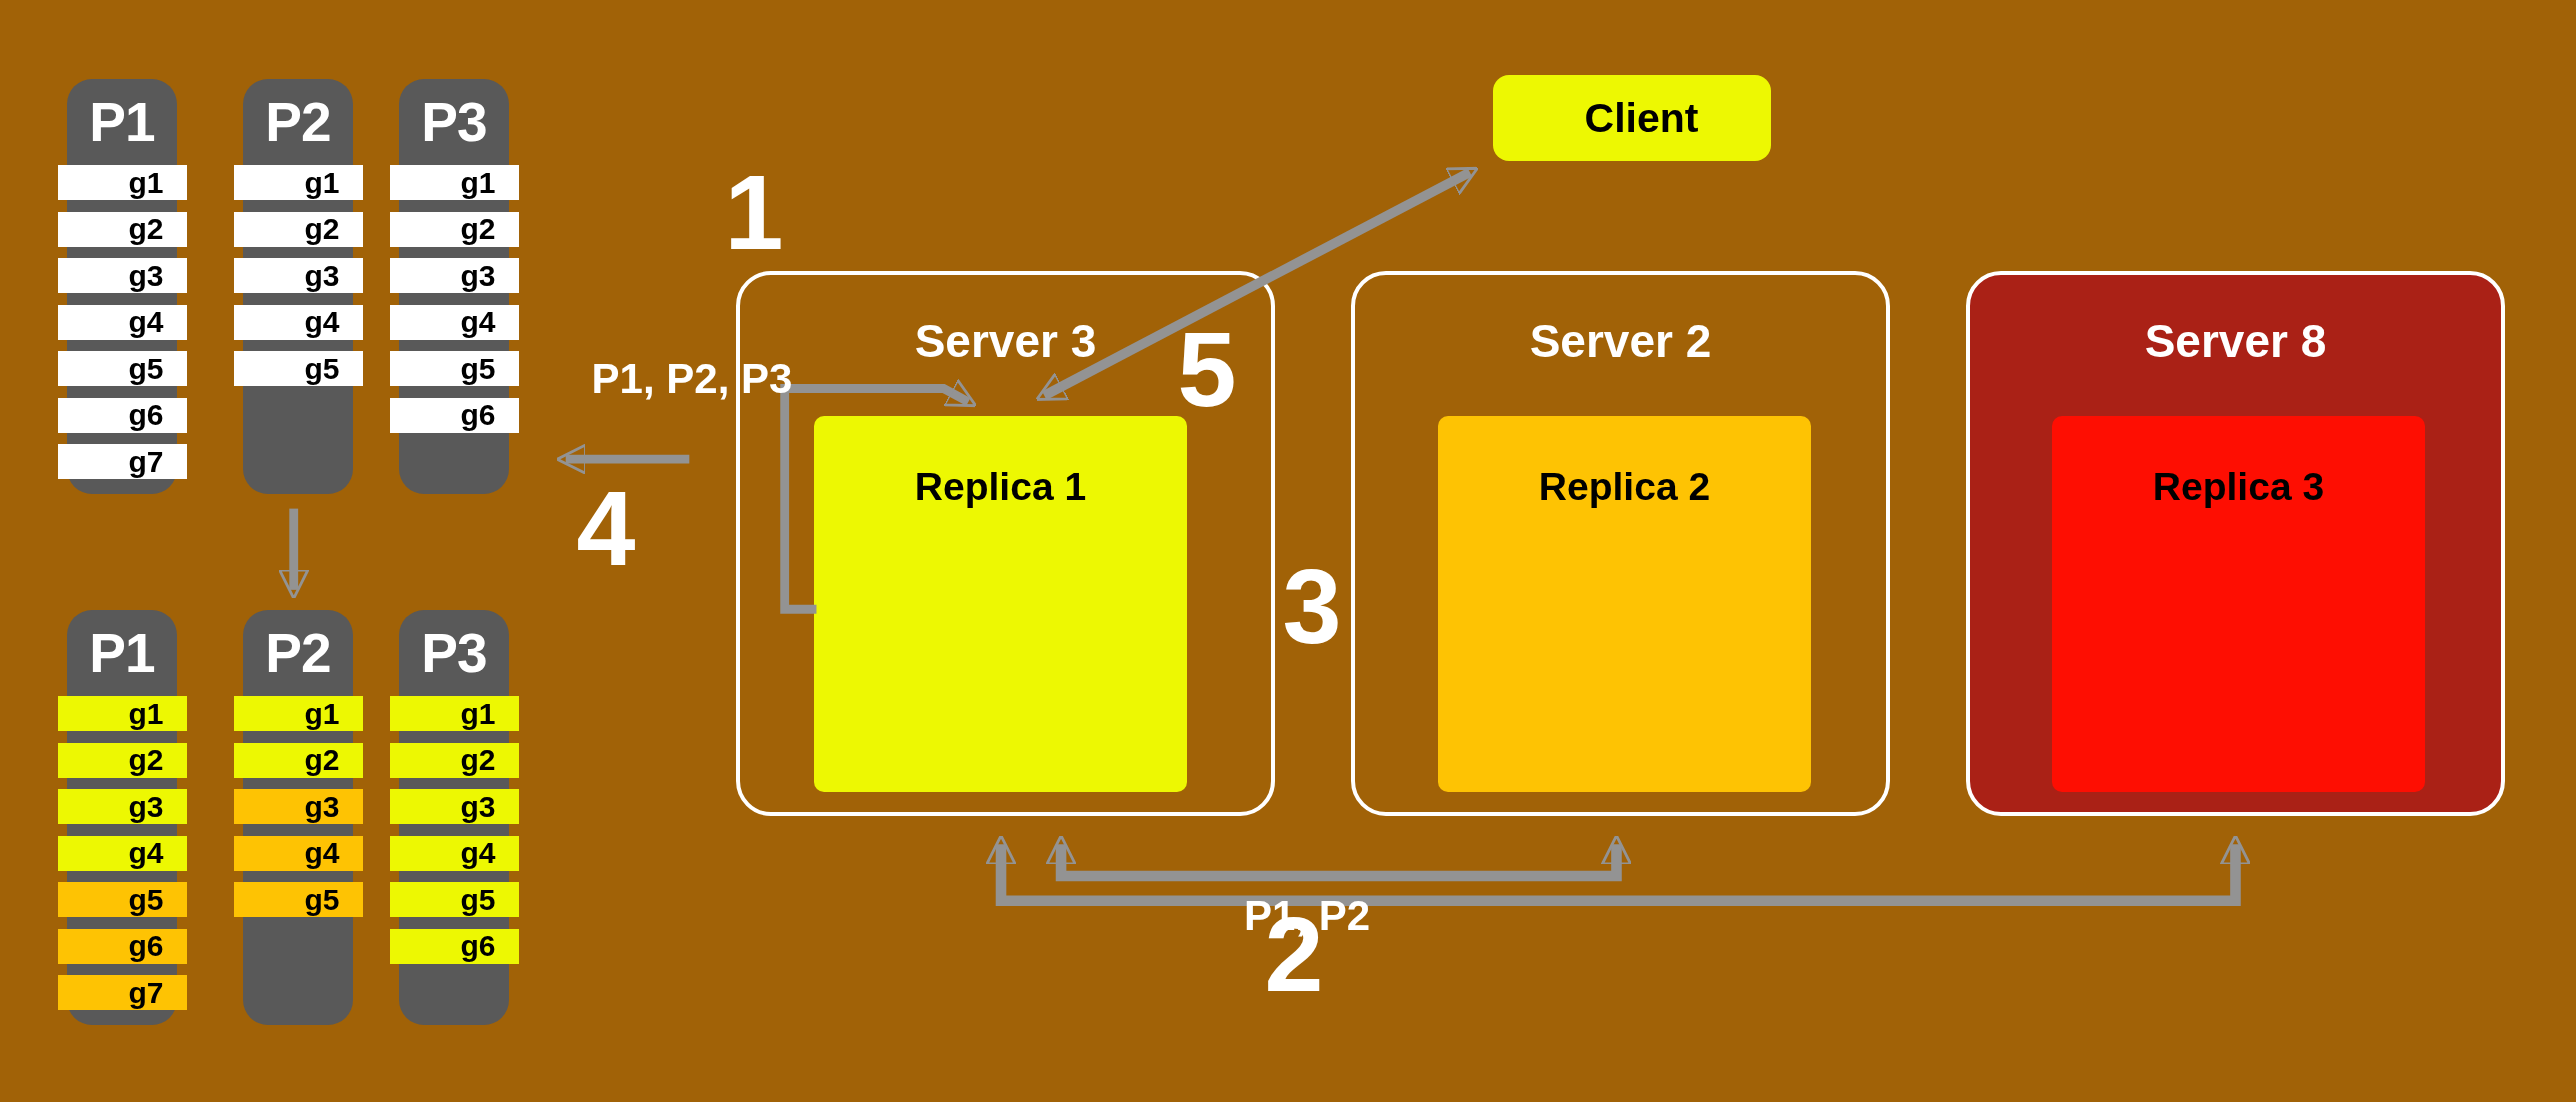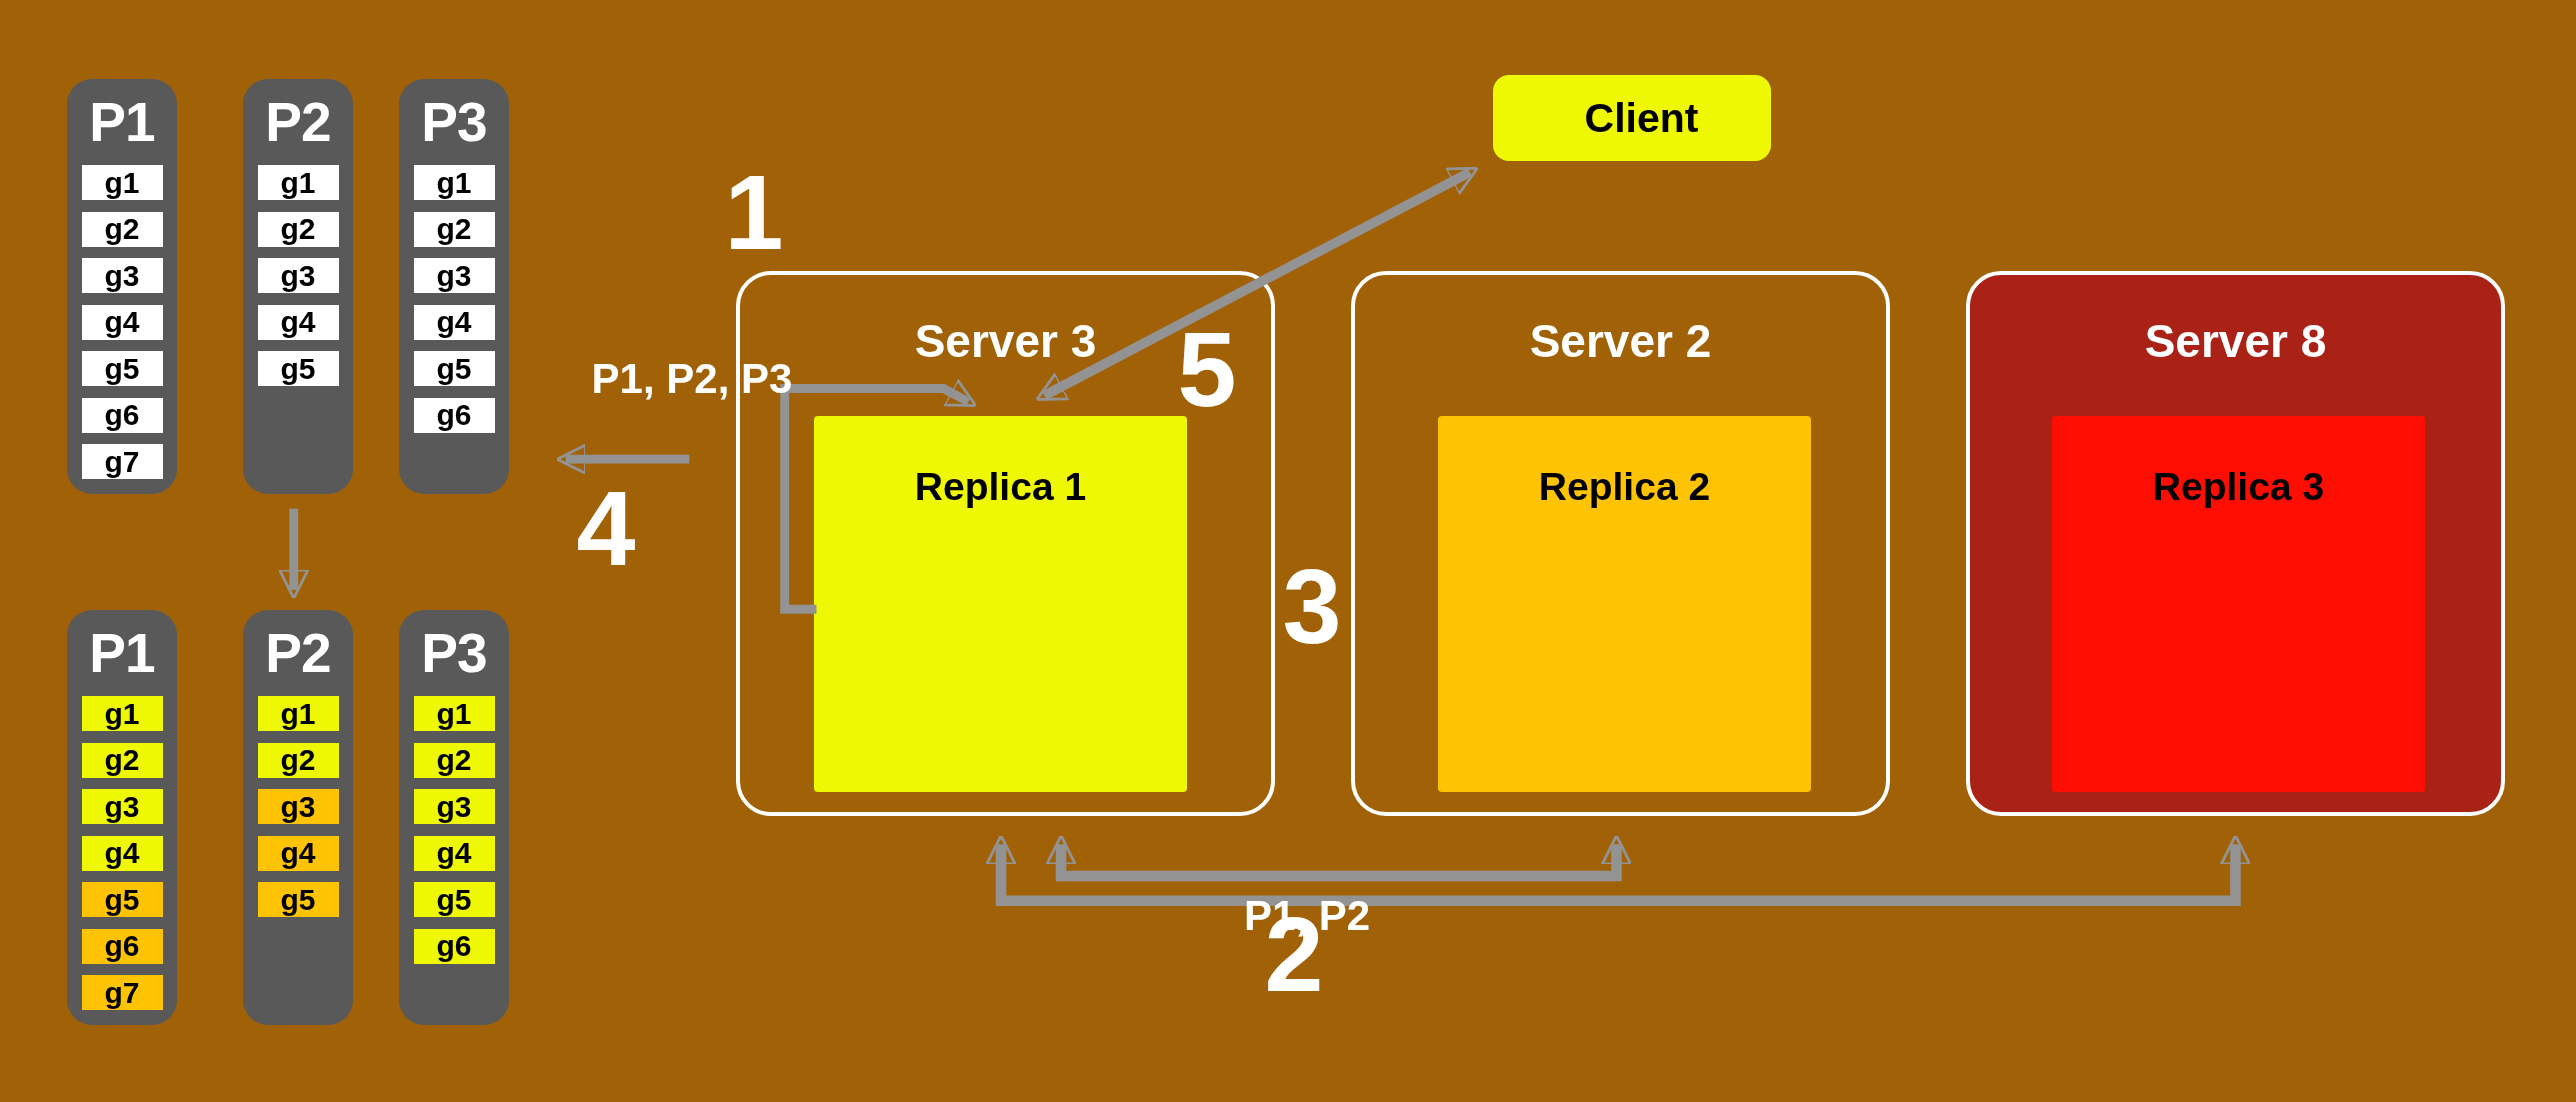--- a/index.html
+++ b/index.html
@@ -6,30 +6,30 @@
   #stage{
     position:relative;width:2576px;height:1102px;background:#a16207;
     font-family:"Liberation Sans",sans-serif;overflow:hidden;
   }
   
   .pcol{position:absolute;width:110px;height:415px;background:#595959;border-radius:25px;}
   .ptitle{height:86px;display:flex;align-items:center;justify-content:center;
     color:#ffffff;font-size:55px;font-weight:700;letter-spacing:-0.9px;}
   .cells{display:flex;flex-direction:column;gap:11.5px;align-items:center;}
   .cell{width:81px;height:35px;display:flex;align-items:center;justify-content:center;
-    color:#000000;font-size:30px;font-weight:700;}
+    color:#000000;font-size:30px;font-weight:700;padding-left:48px;}
   .c-white{background:#ffffff;}
   .c-yellow{background:#edf802;}
   .c-orange{background:#fec303;}
   
   .server{position:absolute;top:271px;width:539px;height:545px;box-sizing:border-box;
     border:4.4px solid #ffffff;border-radius:35px;z-index:1;}
   .server.filled{background:#aa2116;}
   .server-title{margin-top:39px;text-align:center;color:#ffffff;font-size:46px;font-weight:700;}
-  .replica{position:absolute;top:416px;width:373px;height:376px;border-radius:4px;z-index:2;}
+  .replica{position:absolute;top:416px;width:373px;height:376px;border-radius:10px;z-index:2;}
   .r-yellow{background:#edf802;}
   .r-orange{background:#fec303;}
   .r-red{background:#fe0e02;}
   .replica-title{margin-top:49px;text-align:center;color:#000000;font-size:39px;font-weight:700;}
   
   .client{position:absolute;left:1493px;top:75px;width:259px;height:86px;background:#edf802;
     border-radius:16px;display:flex;align-items:center;justify-content:center;
     color:#000000;font-size:41px;font-weight:700;z-index:3;padding-left:19px;}
   
   .ctr{position:absolute;transform:translate(-50%,-50%);white-space:nowrap;z-index:5;}

